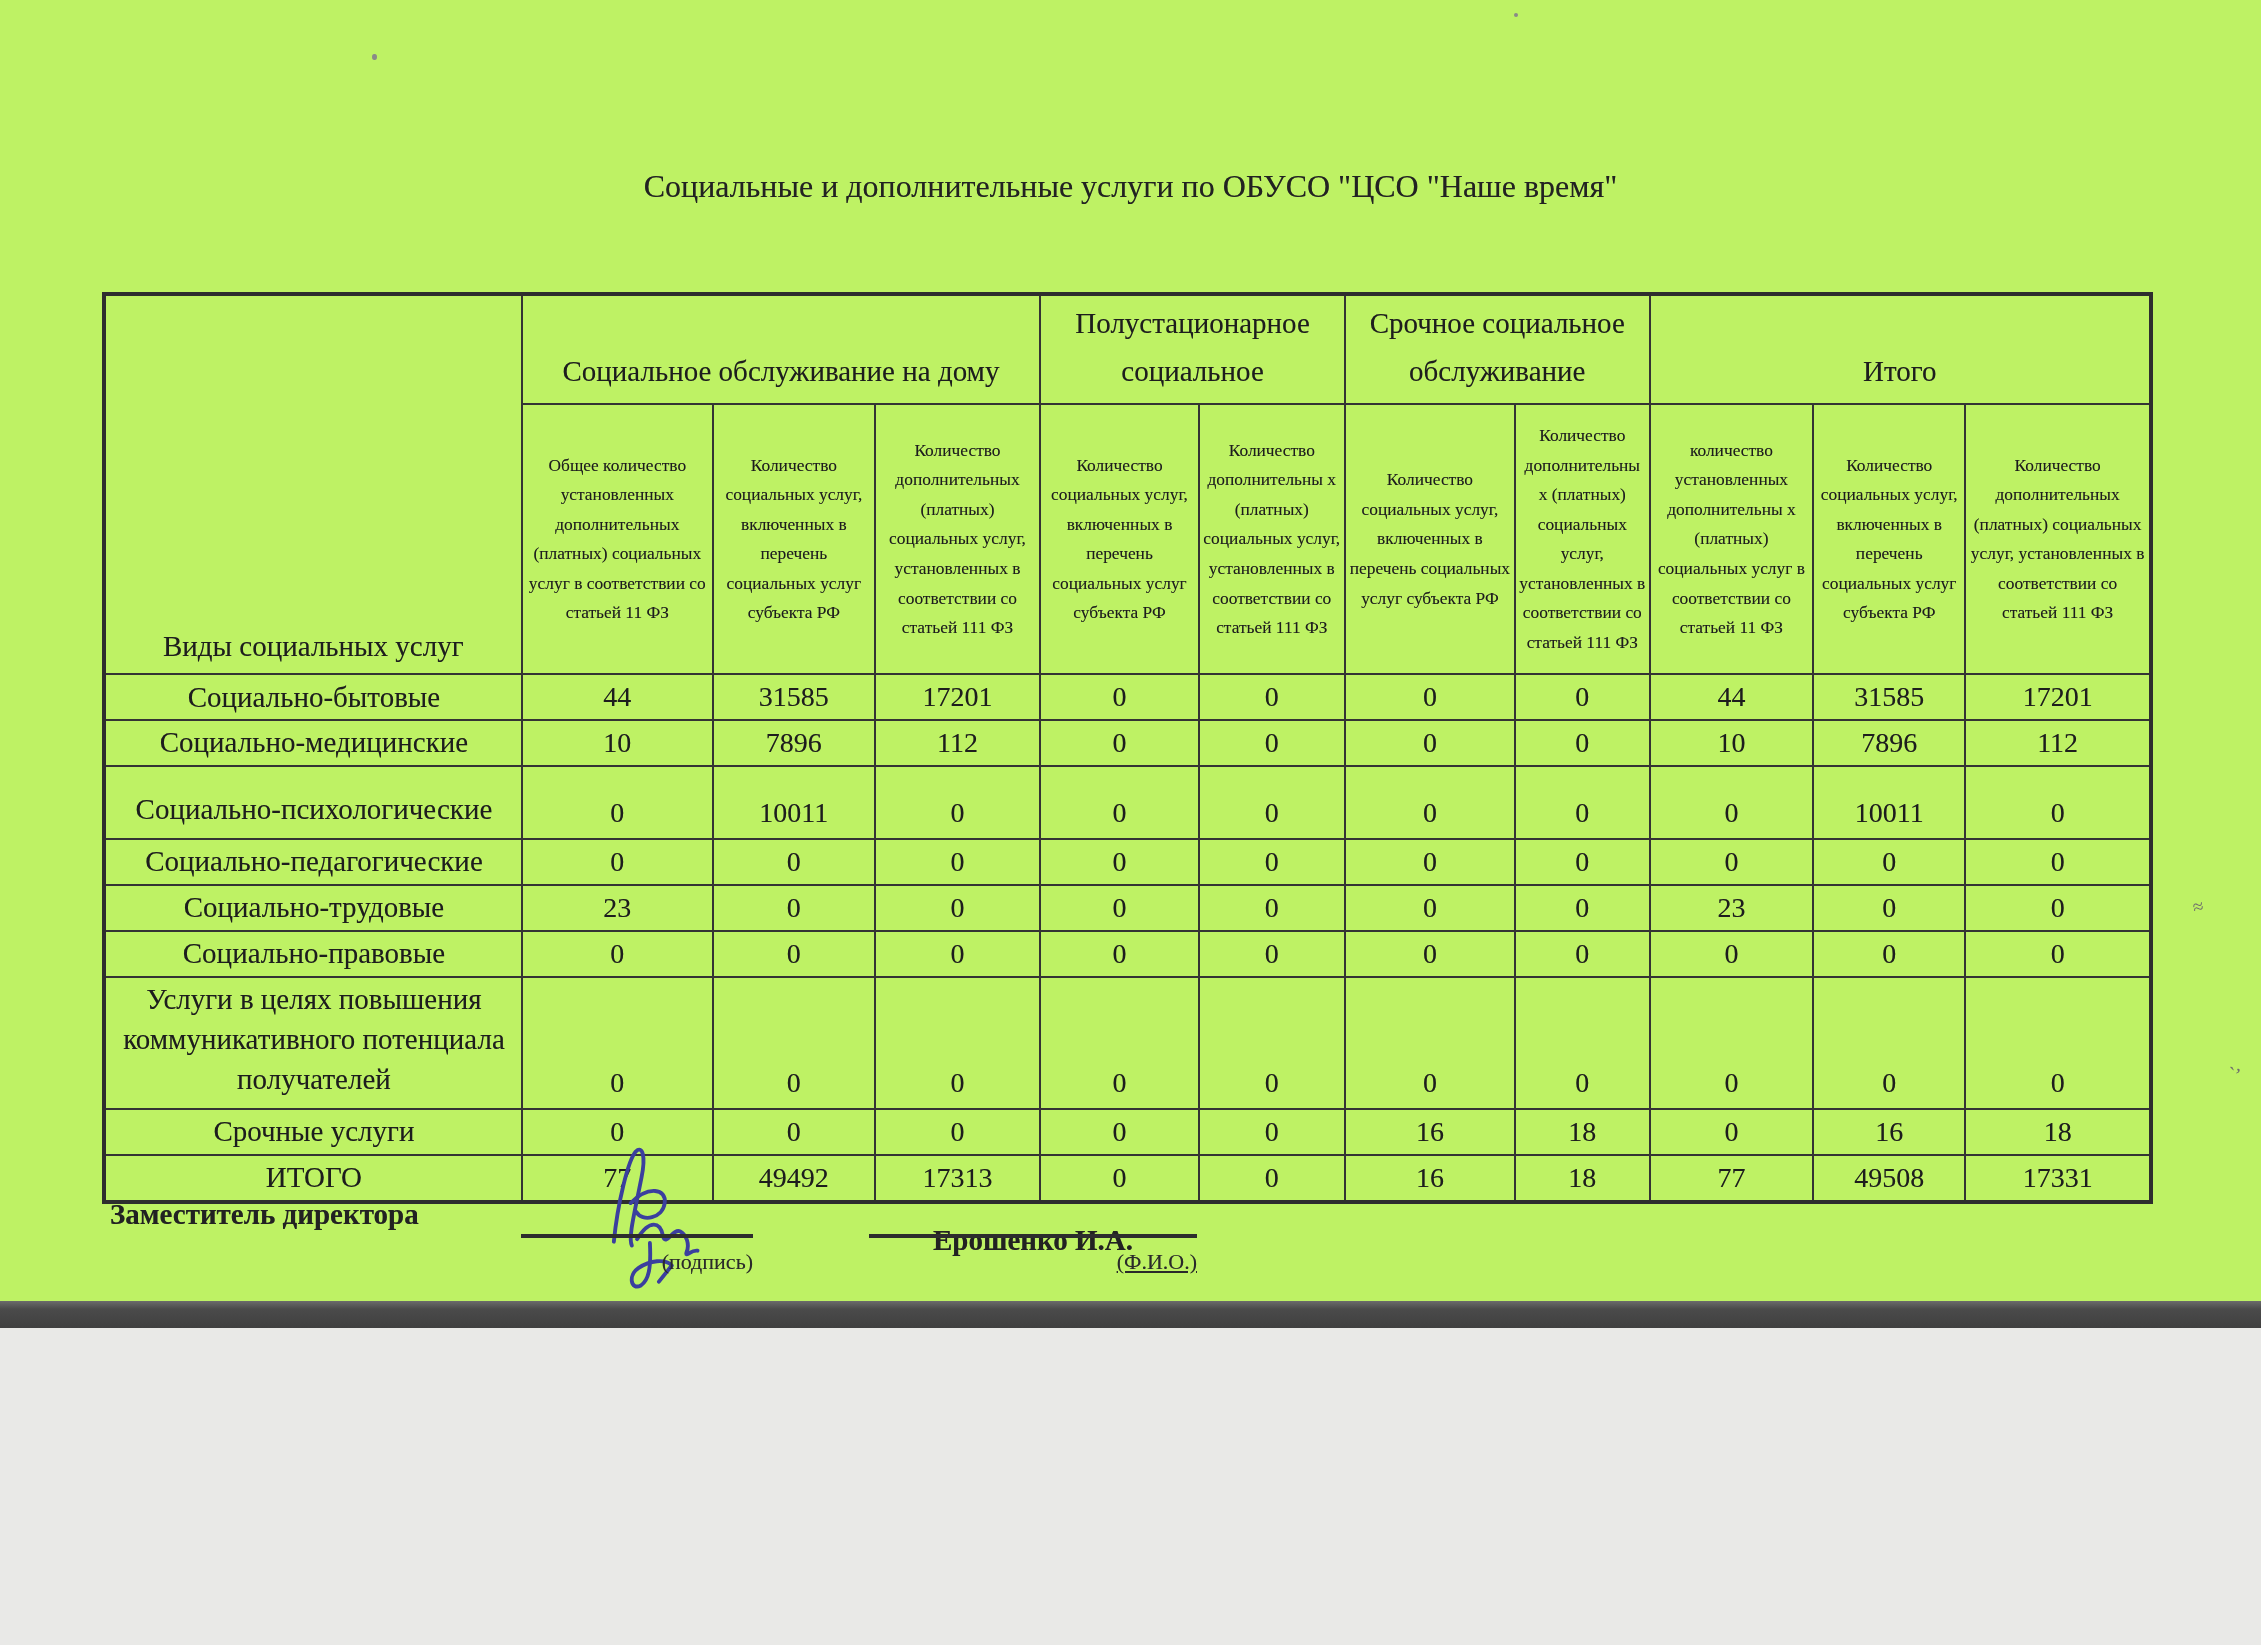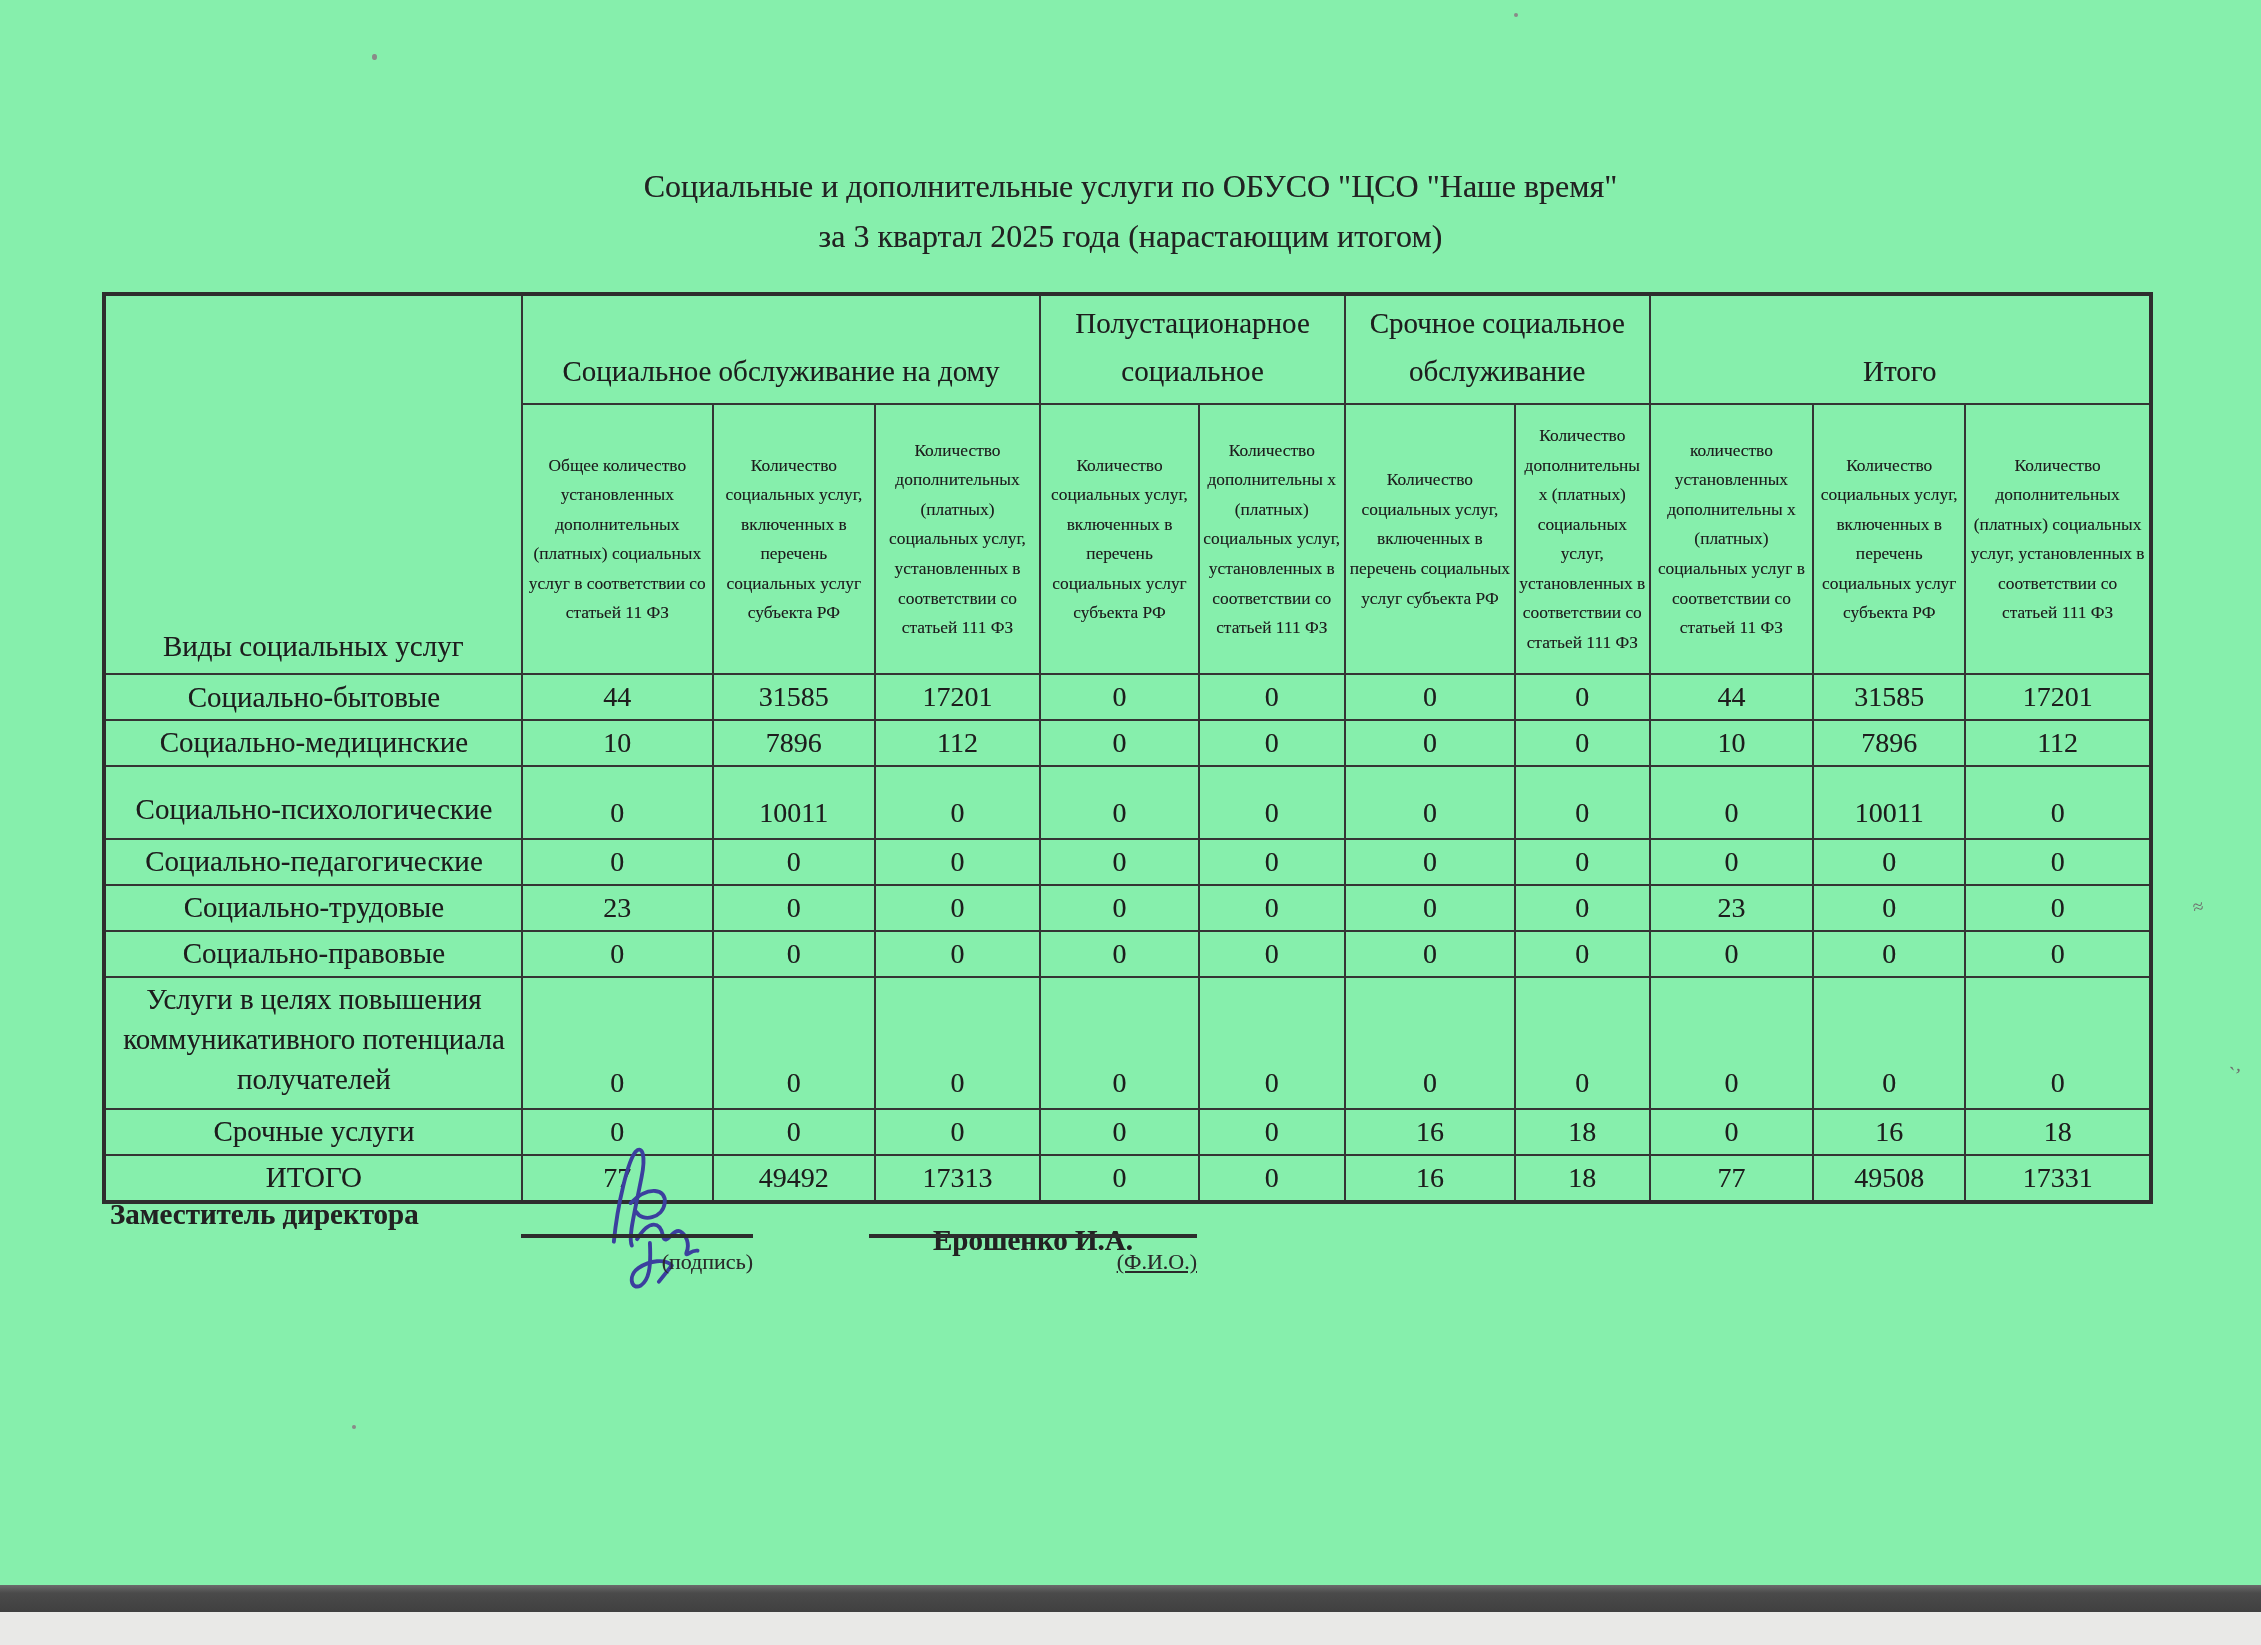--- a/index.html
+++ b/index.html
@@ -1,18 +1,18 @@
 <!DOCTYPE html>
 <html style="font-size:10.3px"><head>
 <meta charset="utf-8">
 <style>
   html,body{margin:0;padding:0;background:#e9e9e7;}
   .page{
-    position:relative; width:2261px; height:1612px;
-    background:#86efac; overflow:hidden;
+    position:relative; width:2261px; height:1328px;
+    background:#bef264; overflow:hidden;
     font-family:"Liberation Serif","DejaVu Serif",serif;
     color:#1d1d1d;
   }
   .title-block{position:absolute; top:161px; left:0; width:100%; text-align:center;}
   .title-line{font-size:32px; line-height:50px; color:#222; text-shadow:0 0 0.6px rgba(40,40,40,.45); white-space:pre;}
 
   table.report{
     position:absolute; left:102px; top:292px; width:2051px;
     border-collapse:collapse; table-layout:fixed;
     border:4.5px solid #2e2e2e;
@@ -84,21 +84,20 @@
   .scr1{left:2193px; top:896px; transform:rotate(-12deg);}
   .scr2{left:2228px; top:1064px; transform:rotate(8deg);}
 </style>
 </head>
 <body>
 
 <div class="page">
 
   <div class="title-block">
     <div class="title-line">Социальные и дополнительные услуги по ОБУСО "ЦСО "Наше время"</div>
-    <div class="title-line">за 3 квартал 2025 года (нарастающим итогом)</div>
   </div>
 
   <table class="report">
     <colgroup>
       <col style="width:20.4%">
         <col style="width:9.35%">
         <col style="width:7.9%">
       <col style="width:8.09%">
         <col style="width:7.74%">
         <col style="width:7.14%">

